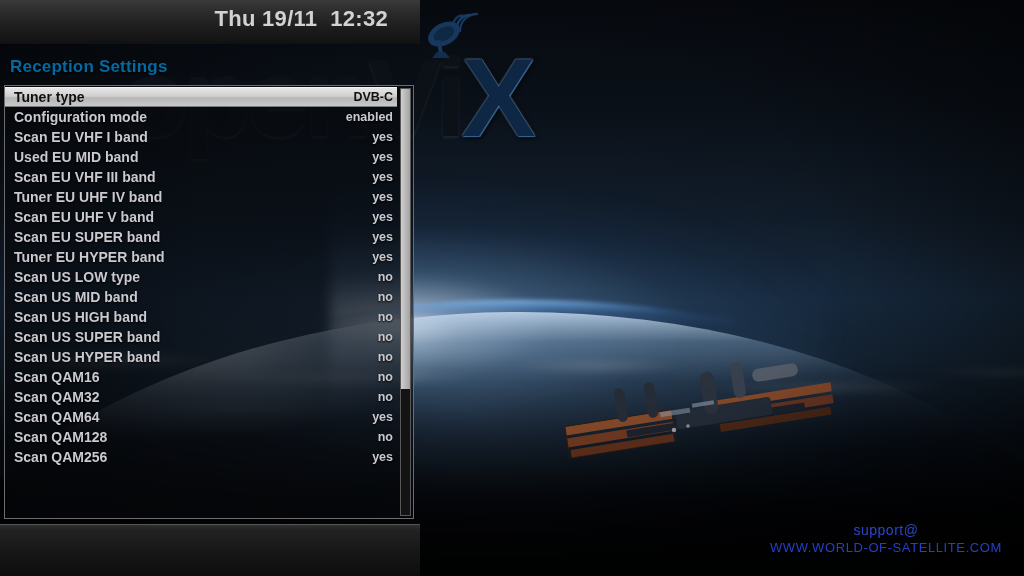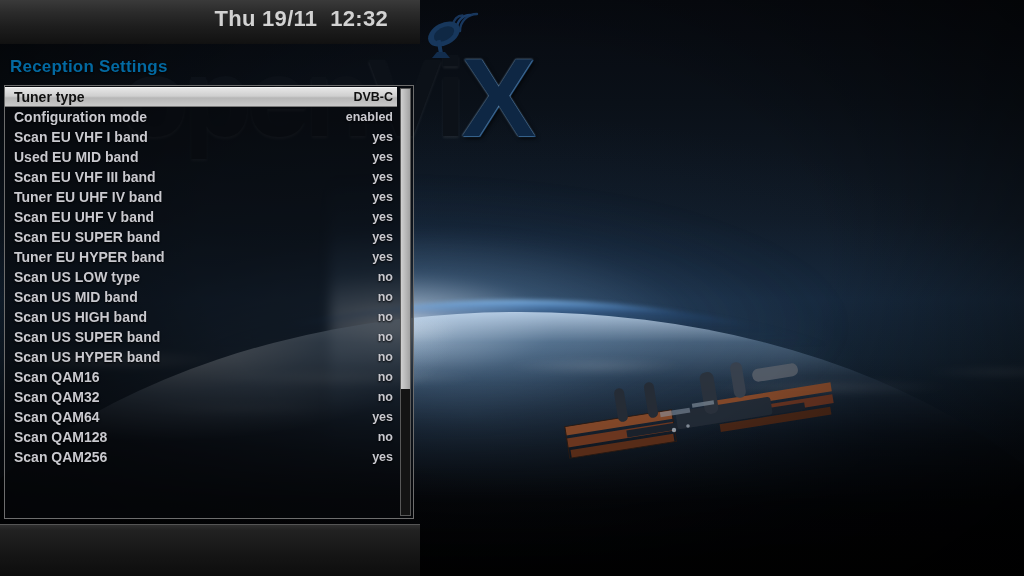--- a/index.html
+++ b/index.html
@@ -378,14 +378,18 @@
     </div>
   </div>
 
   <div class="buttonbar">
     
     
     
     
   </div>
 
+  <div class="support">
+    <span class="s1">support@</span>
+    <span class="s2">WWW.WORLD-OF-SATELLITE.COM</span>
+  </div>
 
 </div>
 
 </body></html>

